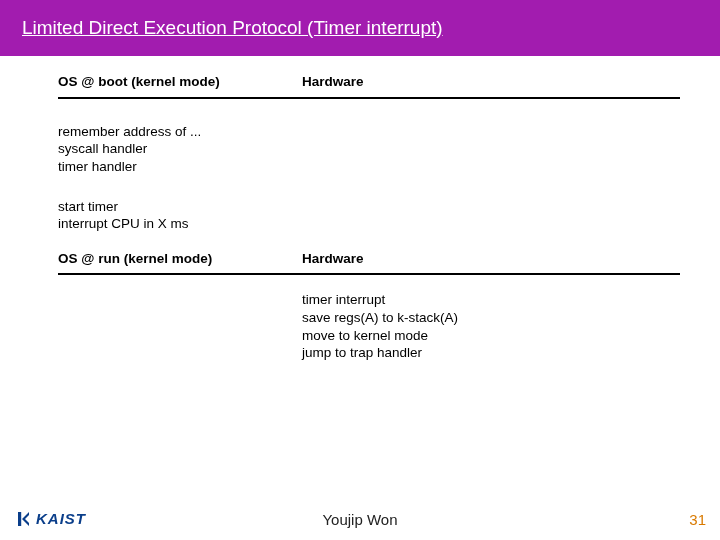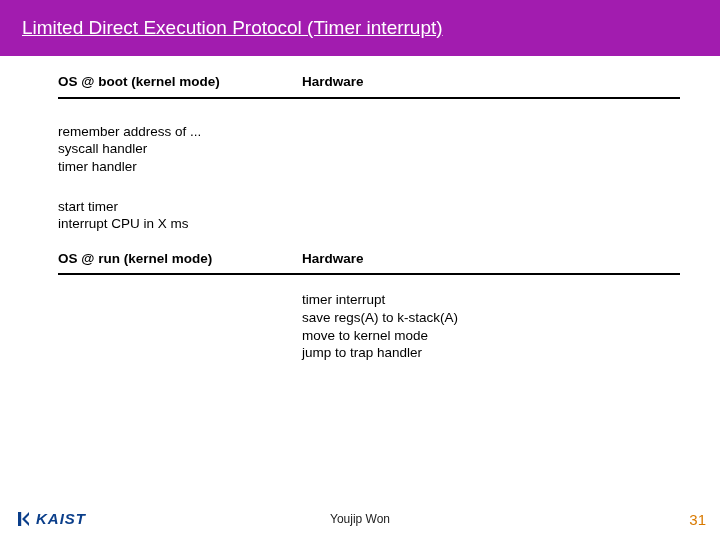--- a/index.html
+++ b/index.html
@@ -72,21 +72,21 @@
   .logo-mark {
     width: 18px;
     height: 18px;
     position: relative;
   }
   .logo-mark svg { display: block; }
   .author {
     position: absolute;
     left: 50%;
     transform: translateX(-50%);
-    font-size: 12px;
+    font-size: 15px;
     color: #222;
     text-align: right;
   }
   .pnum {
     margin-left: auto;
     font-size: 15px;
     color: #d97a00;
   }
 </style>
 </head>

